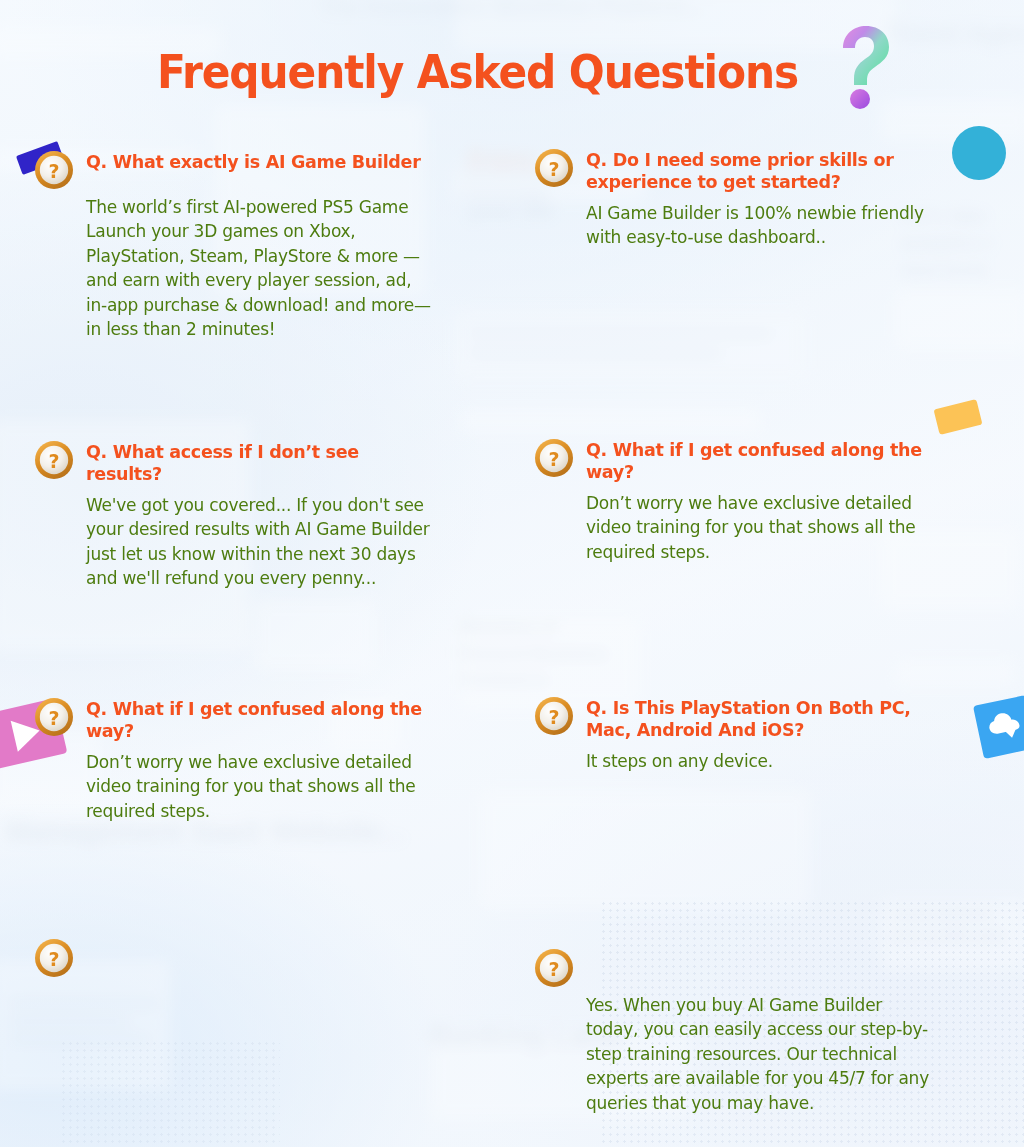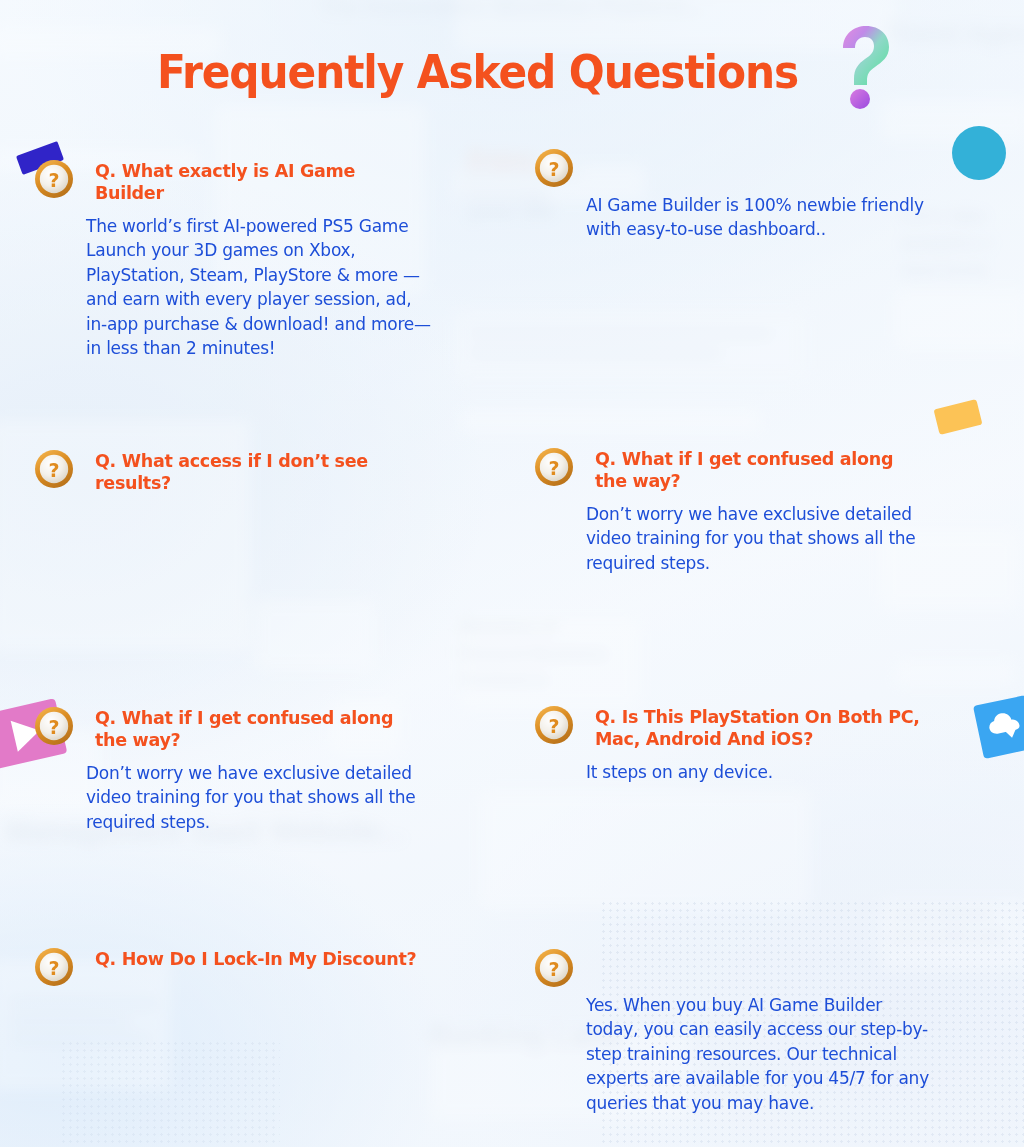--- a/index.html
+++ b/index.html
@@ -179,30 +179,30 @@
     height: 40px;
   }
   .q-title {
     display: block;
     font-family: "DejaVu Sans", sans-serif;
     font-size: 17.5px;
     font-weight: 700;
     color: #f4511e;
     line-height: 1.28;
     letter-spacing: -0.3px;
-    margin: 9px;
+    margin: 0;
     padding-top: 3px;
   }
   .q-answer {
     display: block;
     margin: 7px 0 0 52px;
     font-family: "DejaVu Sans", sans-serif;
     font-size: 17px;
     font-weight: 400;
-    color: #1d4ed8;
+    color: #4d7c0f;
     line-height: 1.44;
     letter-spacing: -0.25px;
     white-space: pre-line;
   }
 </style>
 </head>
 <body>
 
 <div class="bg-root">
   <div class="bg-base"></div>
@@ -334,20 +334,21 @@
       <div class="faq-head">
         <span class="badge">
           <svg width="40" height="40" viewBox="0 0 40 40">
             <circle cx="20" cy="20" r="19" fill="url(#br1)"></circle>
             <circle cx="20" cy="20" r="14.2" fill="url(#bg1)"></circle>
             <text x="20" y="27.5" font-family="DejaVu Sans, sans-serif" font-size="19" font-weight="700" fill="#e08b1e" text-anchor="middle">?</text>
           </svg>
         </span>
         <h3 class="q-title">Q. What access if I don’t see results?</h3>
       </div>
+      <p class="q-answer">We've got you covered... If you don't see your desired results with AI Game Builder just let us know within the next 30 days and we'll refund you every penny...</p>
     </div>
 
     <div class="faq-item" style="top:555px;">
       <div class="faq-head">
         <span class="badge">
           <svg width="40" height="40" viewBox="0 0 40 40">
             <circle cx="20" cy="20" r="19" fill="url(#br1)"></circle>
             <circle cx="20" cy="20" r="14.2" fill="url(#bg1)"></circle>
             <text x="20" y="27.5" font-family="DejaVu Sans, sans-serif" font-size="19" font-weight="700" fill="#e08b1e" text-anchor="middle">?</text>
           </svg>
@@ -359,36 +360,36 @@
 
     <div class="faq-item" style="top:796px;">
       <div class="faq-head">
         <span class="badge">
           <svg width="40" height="40" viewBox="0 0 40 40">
             <circle cx="20" cy="20" r="19" fill="url(#br1)"></circle>
             <circle cx="20" cy="20" r="14.2" fill="url(#bg1)"></circle>
             <text x="20" y="27.5" font-family="DejaVu Sans, sans-serif" font-size="19" font-weight="700" fill="#e08b1e" text-anchor="middle">?</text>
           </svg>
         </span>
-        <h3 class="q-title">Q. How Do I Lock-In My Discount?</h3>
       </div>
     </div>
   </div>
 
   <div class="faq-col right">
 
     <div class="faq-item" style="top:6px;">
       <div class="faq-head">
         <span class="badge">
           <svg width="40" height="40" viewBox="0 0 40 40">
             <circle cx="20" cy="20" r="19" fill="url(#br1)"></circle>
             <circle cx="20" cy="20" r="14.2" fill="url(#bg1)"></circle>
             <text x="20" y="27.5" font-family="DejaVu Sans, sans-serif" font-size="19" font-weight="700" fill="#e08b1e" text-anchor="middle">?</text>
           </svg>
         </span>
+        <h3 class="q-title">Q. Do I need some prior skills or experience to get started?</h3>
       </div>
       <p class="q-answer"> AI Game Builder is 100% newbie friendly with easy-to-use dashboard..</p>
     </div>
 
     <div class="faq-item" style="top:296px;">
       <div class="faq-head">
         <span class="badge">
           <svg width="40" height="40" viewBox="0 0 40 40">
             <circle cx="20" cy="20" r="19" fill="url(#br1)"></circle>
             <circle cx="20" cy="20" r="14.2" fill="url(#bg1)"></circle>

